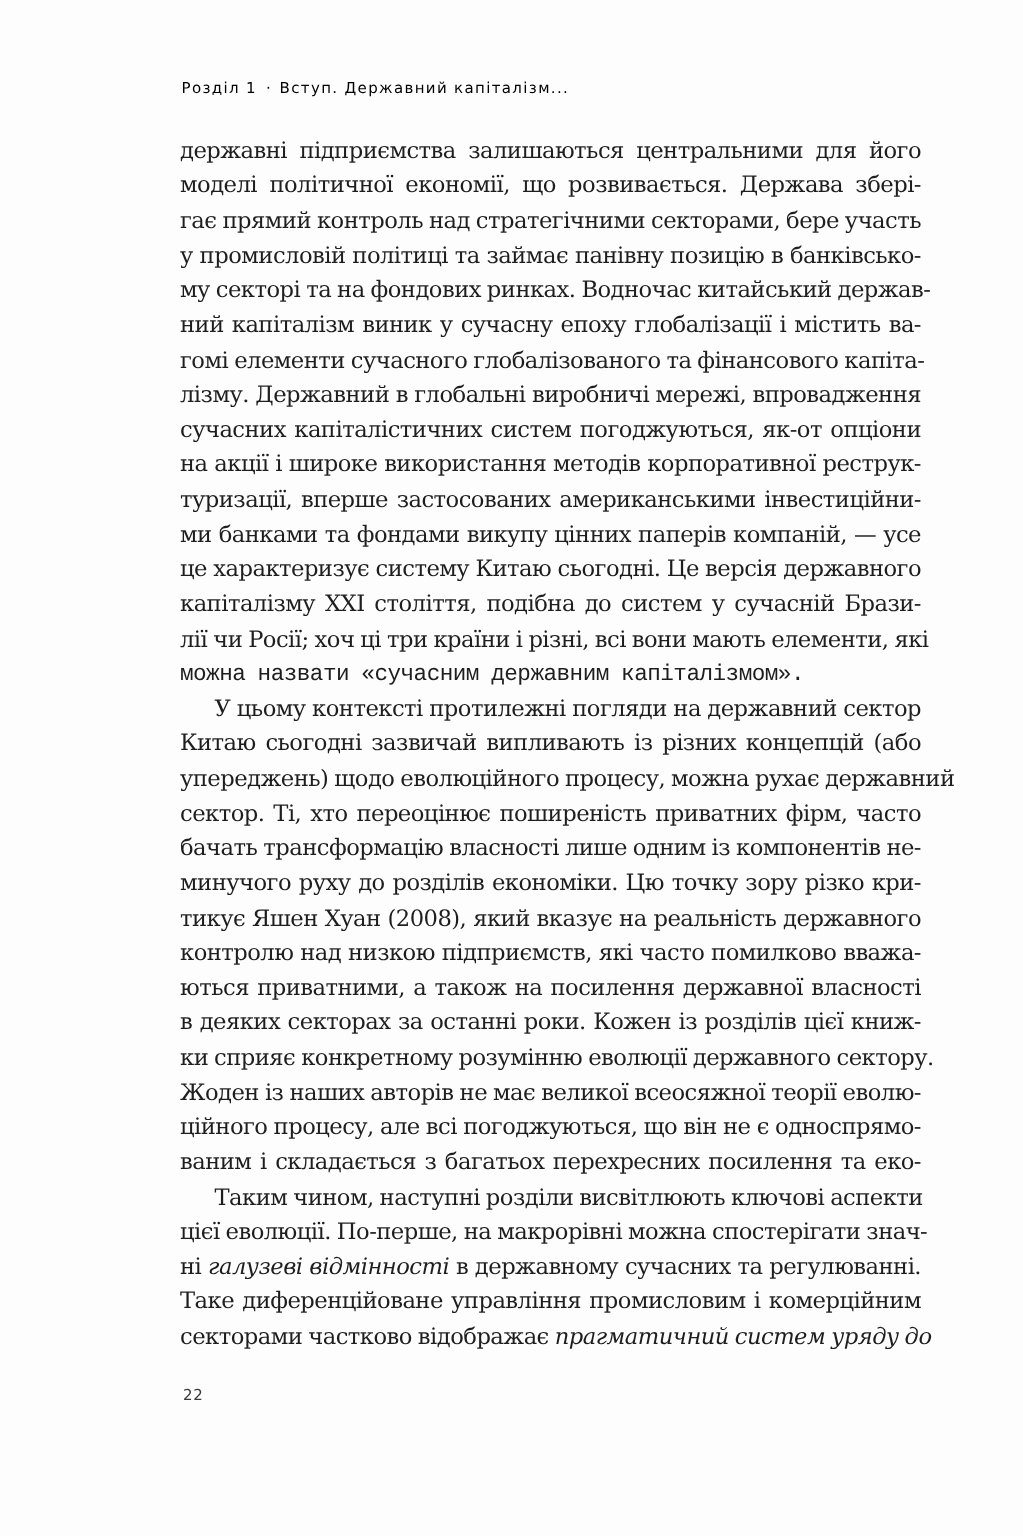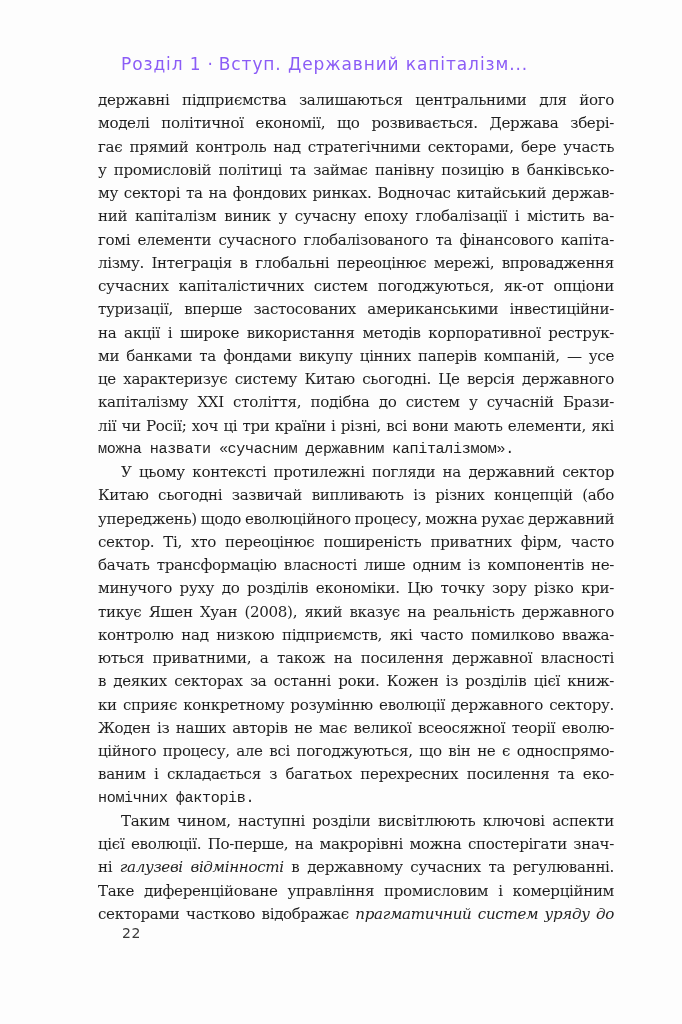--- a/index.html
+++ b/index.html
@@ -19,23 +19,23 @@
     left: 0; top: 0;
     width: 682px;
     height: 1024px;
     background: #fdfdfd;
   }
   .running-head {
     position: absolute;
     left: 121px;
     top: 54px;
     font-family: "DejaVu Sans", sans-serif;
-    font-size: 17px;
+    font-size: 10px;
     letter-spacing: 0.9px;
-    color: #8b5cf6;
+    color: #000000;
     white-space: nowrap;
   }
   .running-head .sep {
     margin: 0 5px 0 6px;
   }
   .body-text {
     position: absolute;
     left: 98px;
     top: 89px;
     width: 516px;
@@ -46,37 +46,38 @@
   }
   .line {
     display: block;
     white-space: nowrap;
     text-align: justify;
     text-align-last: justify;
     height: 23.25px;
     overflow: visible;
     letter-spacing: -0.35px;
     word-spacing: -0.5px;
+    margin-left: 22px;
   }
   .line.last {
     text-align-last: left;
     font-family: Liberation Mono, monospace;
   }
   .line.indent {
     padding-left: 23px;
   }
   .line em {
     font-style: italic;
   }
   .folio {
     position: absolute;
     left: 122px;
     top: 925px;
     font-family: "DejaVu Sans", sans-serif;
-    font-size: 14px;
+    font-size: 10px;
     color: #3a3a3a;
     letter-spacing: 0.5px;
   }
 </style>
 </head>
 <body>
 
 <div class="page">
 
   <div class="running-head">
@@ -85,44 +86,43 @@
 
   <div class="body-text">
     <div id="lines-container">
         <span class="line">державні підприємства залишаються центральними для його</span>
         <span class="line">моделі політичної економії, що розвивається. Держава збері-</span>
         <span class="line">гає прямий контроль над стратегічними секторами, бере участь</span>
         <span class="line">у промисловій політиці та займає панівну позицію в банківсько-</span>
         <span class="line">му секторі та на фондових ринках. Водночас китайський держав-</span>
         <span class="line">ний капіталізм виник у сучасну епоху глобалізації і містить ва-</span>
         <span class="line">гомі елементи сучасного глобалізованого та фінансового капіта-</span>
-        <span class="line">лізму. Інтеграція в глобальні переоцінює мережі, впровадження</span>
+        <span class="line">лізму. Державний в глобальні виробничі мережі, впровадження</span>
         <span class="line">сучасних капіталістичних систем погоджуються, як-от опціони</span>
+        <span class="line">на акції і широке використання методів корпоративної реструк-</span>
         <span class="line">туризації, вперше застосованих американськими інвестиційни-</span>
-        <span class="line">на акції і широке використання методів корпоративної реструк-</span>
         <span class="line">ми банками та фондами викупу цінних паперів компаній, — усе</span>
         <span class="line">це характеризує систему Китаю сьогодні. Це версія державного</span>
         <span class="line">капіталізму XXI століття, подібна до систем у сучасній Брази-</span>
         <span class="line">лії чи Росії; хоч ці три країни і різні, всі вони мають елементи, які</span>
         <span class="line last">можна назвати «сучасним державним капіталізмом».</span>
         <span class="line indent">У цьому контексті протилежні погляди на державний сектор</span>
         <span class="line">Китаю сьогодні зазвичай випливають із різних концепцій (або</span>
         <span class="line">упереджень) щодо еволюційного процесу, можна рухає державний</span>
         <span class="line">сектор. Ті, хто переоцінює поширеність приватних фірм, часто</span>
         <span class="line">бачать трансформацію власності лише одним із компонентів не-</span>
         <span class="line">минучого руху до розділів економіки. Цю точку зору різко кри-</span>
         <span class="line">тикує Яшен Хуан (2008), який вказує на реальність державного</span>
         <span class="line">контролю над низкою підприємств, які часто помилково вважа-</span>
         <span class="line">ються приватними, а також на посилення державної власності</span>
         <span class="line">в деяких секторах за останні роки. Кожен із розділів цієї книж-</span>
         <span class="line">ки сприяє конкретному розумінню еволюції державного сектору.</span>
         <span class="line">Жоден із наших авторів не має великої всеосяжної теорії еволю-</span>
         <span class="line">ційного процесу, але всі погоджуються, що він не є односпрямо-</span>
         <span class="line">ваним і складається з багатьох перехресних посилення та еко-</span>
-        <span class="line last">номічних факторів.</span>
         <span class="line indent">Таким чином, наступні розділи висвітлюють ключові аспекти</span>
         <span class="line">цієї еволюції. По-перше, на макрорівні можна спостерігати знач-</span>
       </div>
 
     <span class="line"><span>ні </span><em>галузеві відмінності</em><span> в державному сучасних та регулюванні.</span></span>
     <span class="line">Таке диференційоване управління промисловим і комерційним</span>
     <span class="line"><span>секторами частково відображає </span><em>прагматичний систем уряду до</em></span>
   </div>
 
   <div class="folio">22</div>

